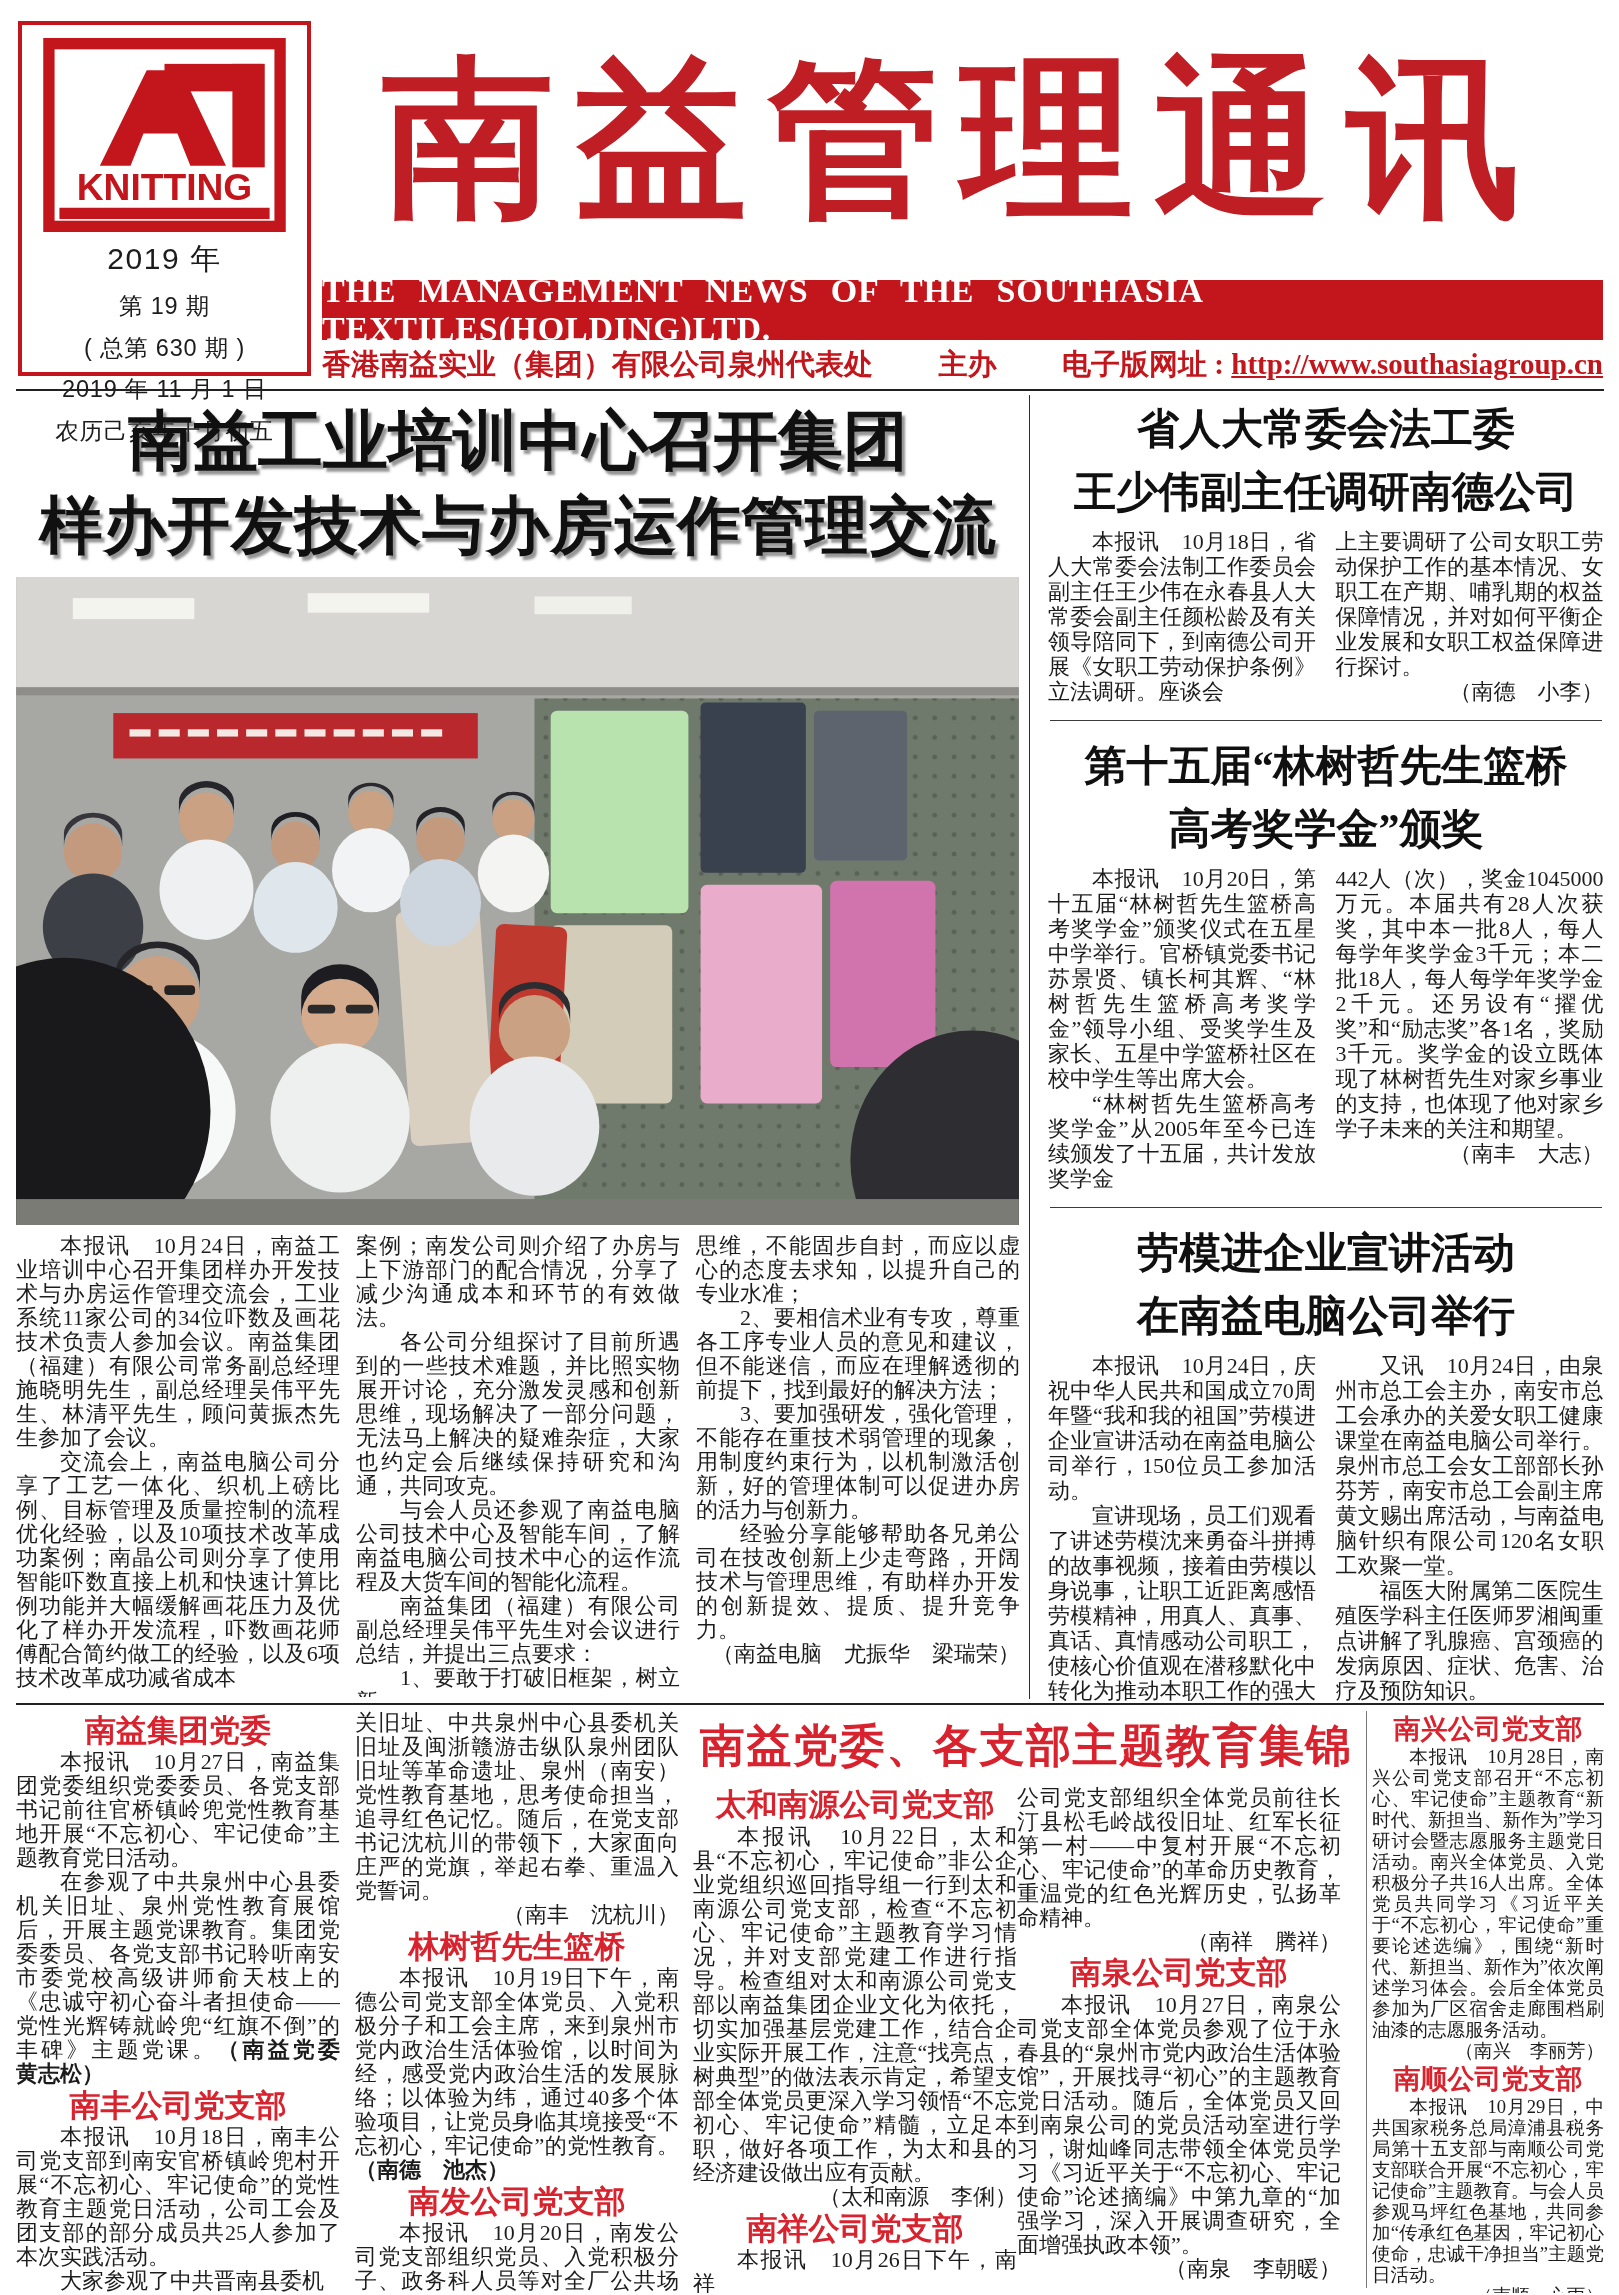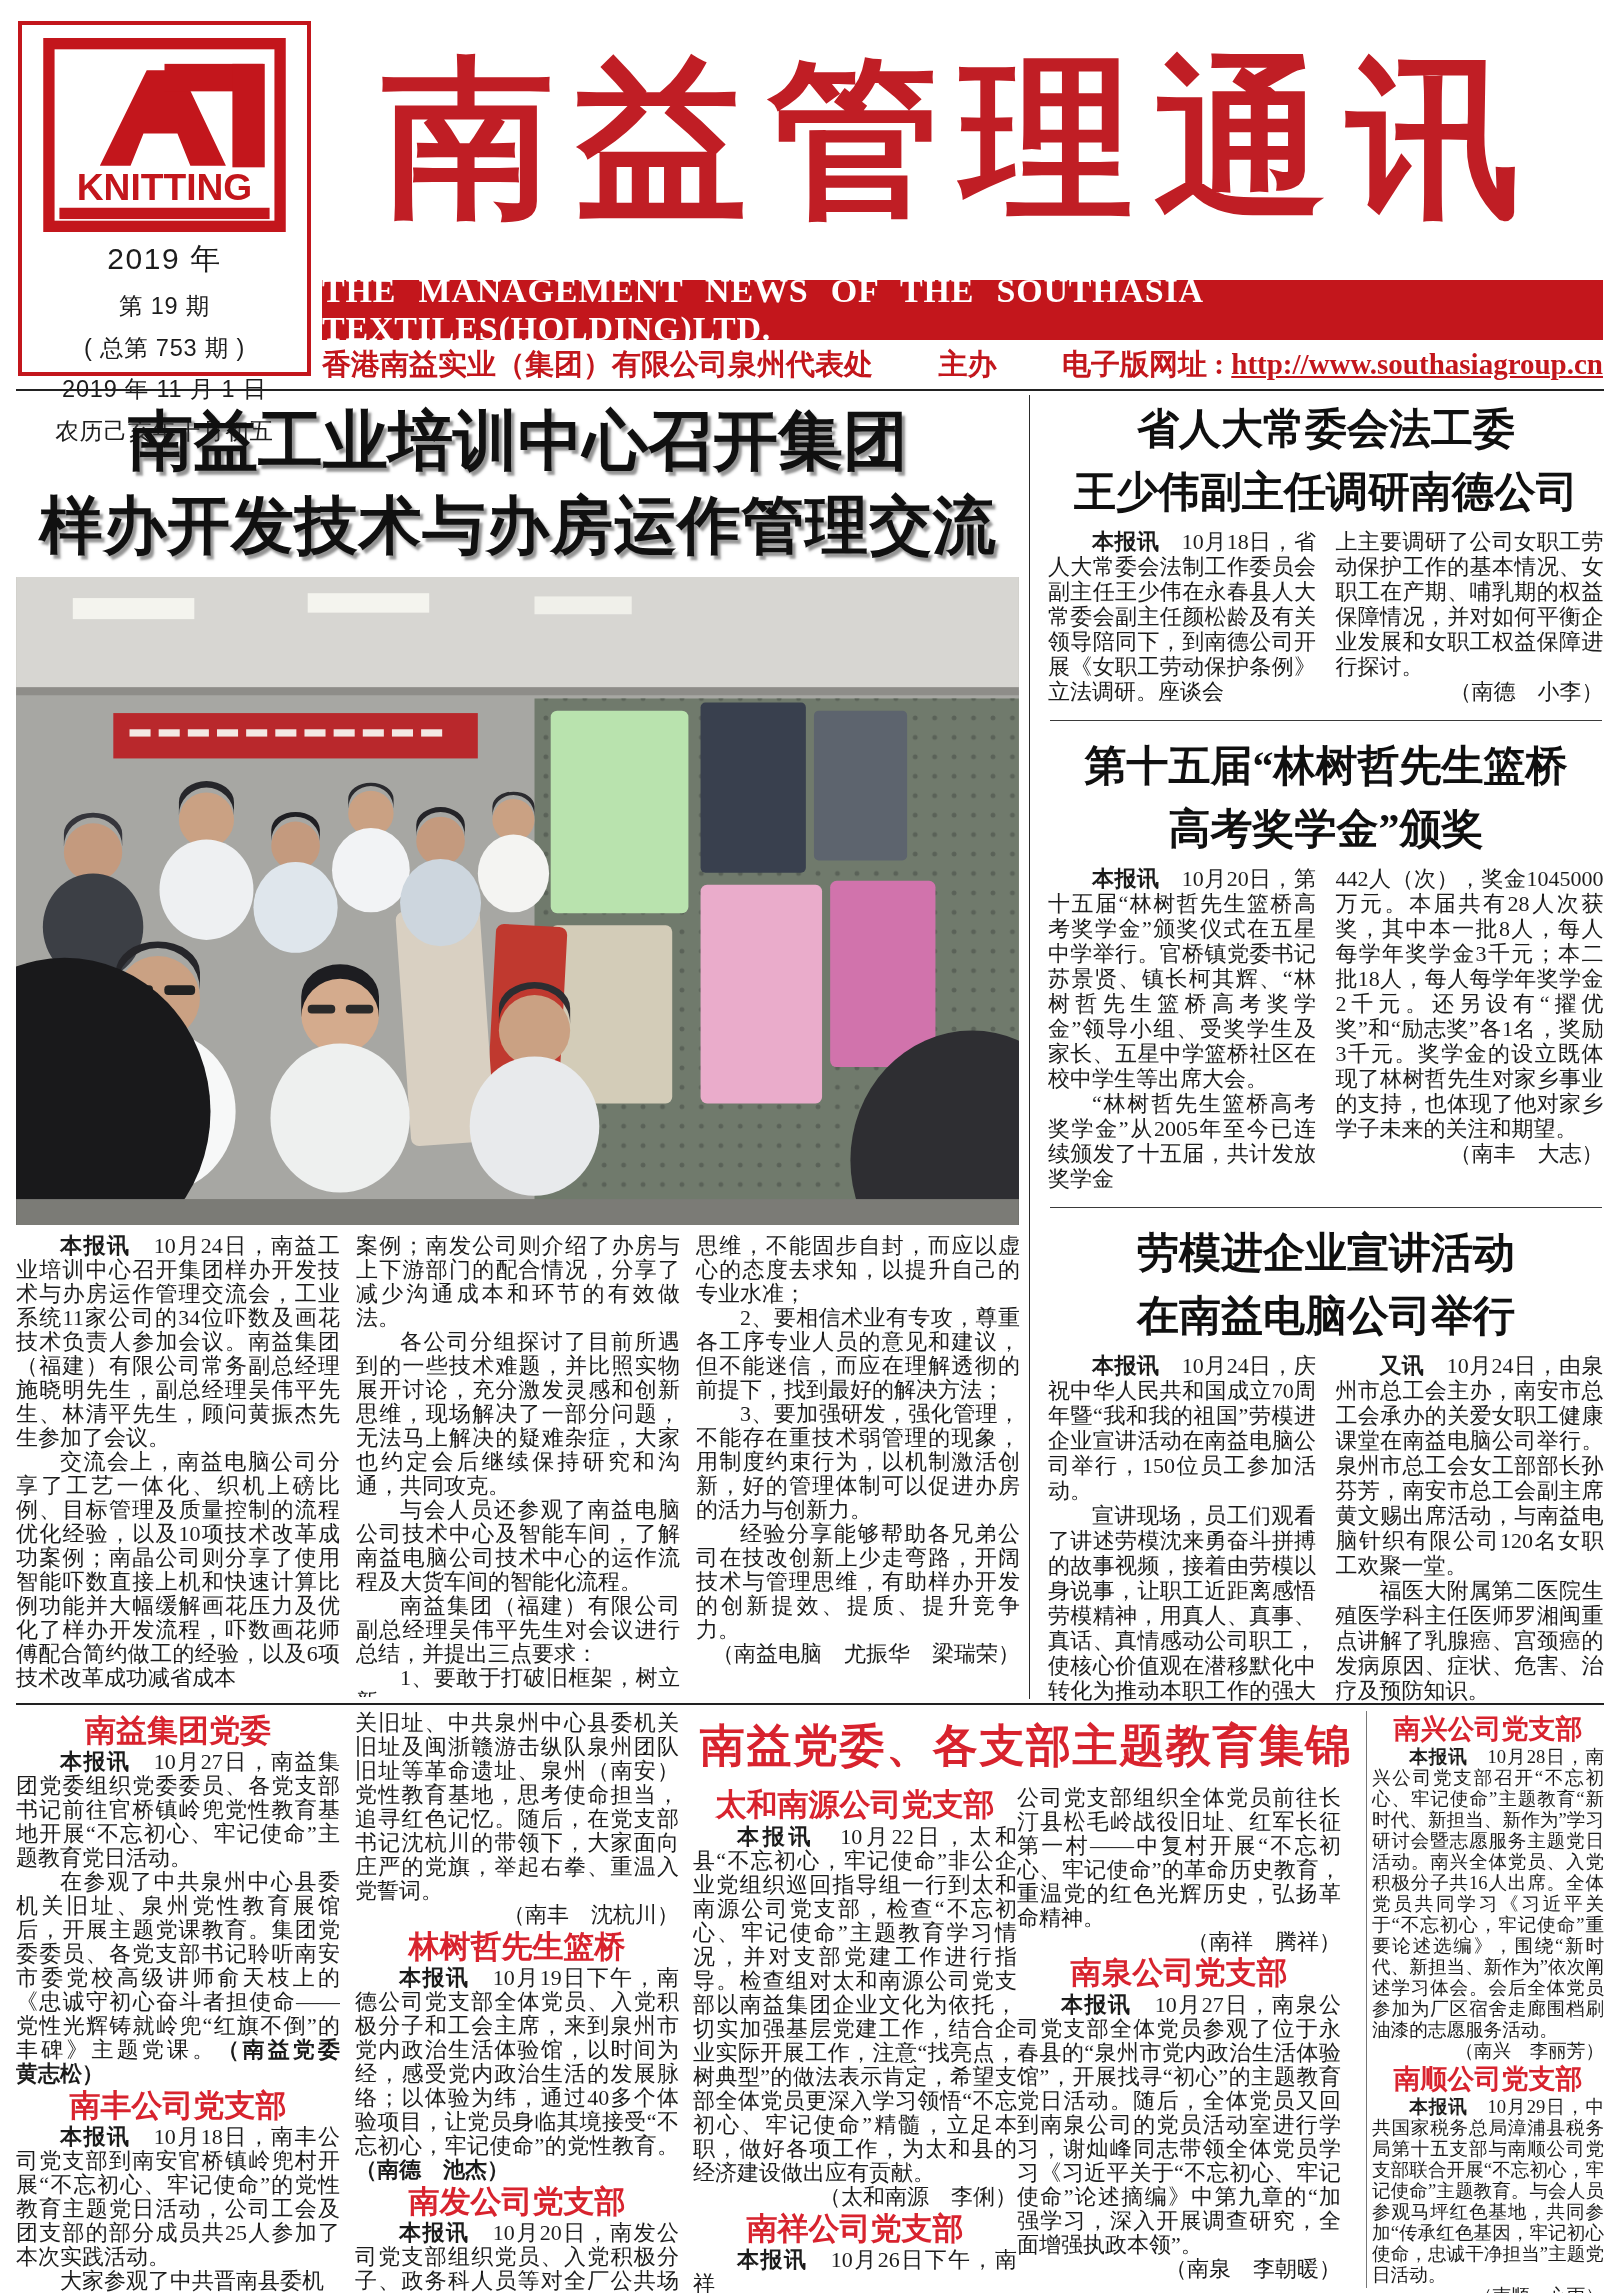--- a/index.html
+++ b/index.html
@@ -25,21 +25,21 @@
   .lead-hl{position:absolute;left:16px;top:399px;width:1004px;text-align:center;font-weight:bold;color:#101010;
         text-shadow:3.2px 4px 2.4px rgba(60,60,60,.55);}
   .lead-hl .l1{font-size:65px;line-height:84px;}
   .lead-hl .l2{font-size:63px;line-height:86px;letter-spacing:0.8px;}
   .lead-photo{position:absolute;left:16px;top:577px;width:1003px;height:648px;overflow:hidden;background:#9a9a96;}
   .lead-body{position:absolute;left:16px;top:1234px;width:1004px;height:463px;display:flex;gap:16px;overflow:hidden;}
   .lead-body .col{width:324px;font-size:22px;line-height:24px;text-align:justify;}
   
   .p{margin:0;text-indent:2em;text-align:justify;}
   .p.ni{text-indent:0;}
-  .dl{font-weight:bold;}
+  .dl{font-weight:normal;}
   .sign{display:block;text-align:right;font-weight:normal;text-indent:0;}
   .inl-sign{font-weight:bold;}
   
   .v-rule-main{position:absolute;left:1029px;top:395px;height:1304px;border-left:1.6px solid #2c2c2c;}
   .right-col{position:absolute;left:1048px;top:395px;width:556px;height:1306px;overflow:hidden;}
   .ra-h{text-align:center;font-weight:bold;font-size:42px;line-height:58px;margin:4.9px 0;color:#101010;}
   .ra-body{display:flex;gap:19.4px;margin-top:8px;}
   .ra-body .col{width:268px;font-size:22px;line-height:25px;text-align:justify;}
   .hr-right{border-top:1.6px solid #3a3a3a;margin:16px 1.6px;}
   
@@ -70,21 +70,21 @@
         <polygon points="70,158 128,40 170,40 226,158 182,158 166,118 124,118 108,158" fill="#c3161c"></polygon>
         <rect x="150" y="32" width="122" height="34" fill="#c3161c"></rect>
         <rect x="234" y="32" width="40" height="128" fill="#c3161c"></rect>
         <text x="150" y="200" text-anchor="middle" font-size="46" font-weight="bold" fill="#c3161c" font-family="Liberation Sans, DejaVu Sans, sans-serif">KNITTING</text>
         <rect x="20" y="210" width="260" height="14" fill="#c3161c"></rect>
       </svg>
     </div>
     <div class="issue-lines">
       <div class="issue-year">2019 年</div>
       <div class="issue-line">第 19 期</div>
-      <div class="issue-line">( 总第 753 期 )</div>
+      <div class="issue-line">( 总第 630 期 )</div>
       <div class="issue-line">2019 年 11 月 1 日</div>
       <div class="issue-line">农历己亥年十月初五</div>
     </div>
   </div>
 
   <div class="masthead-title">南益管理通讯</div>
   <div class="en-banner">THE MANAGEMENT NEWS OF THE SOUTHASIA TEXTILES(HOLDING)LTD.</div>
 
   <div class="pub-line">
     <span>香港南益实业（集团）有限公司泉州代表处</span>

